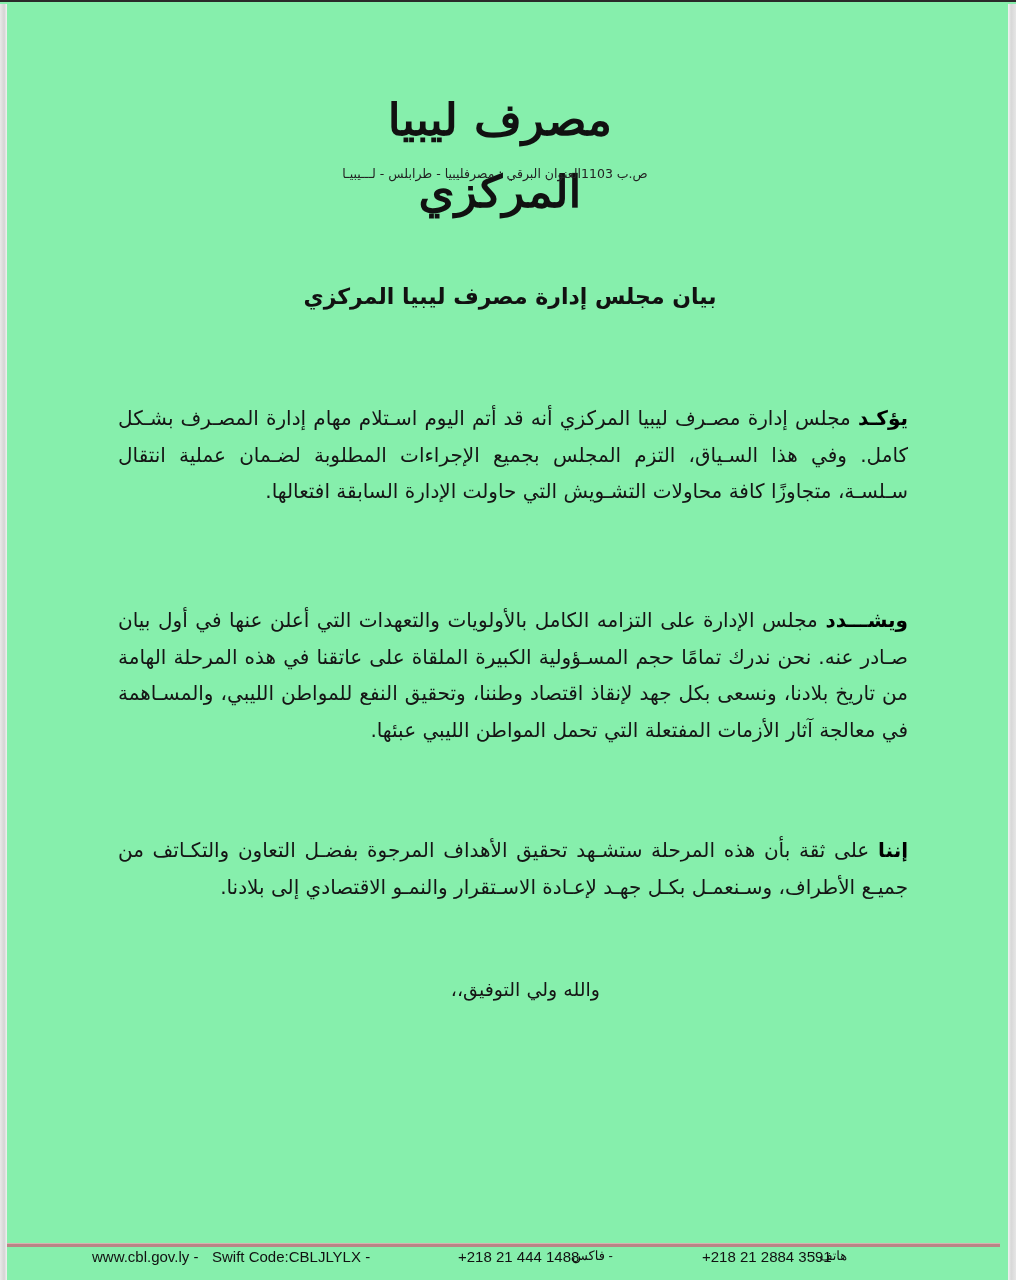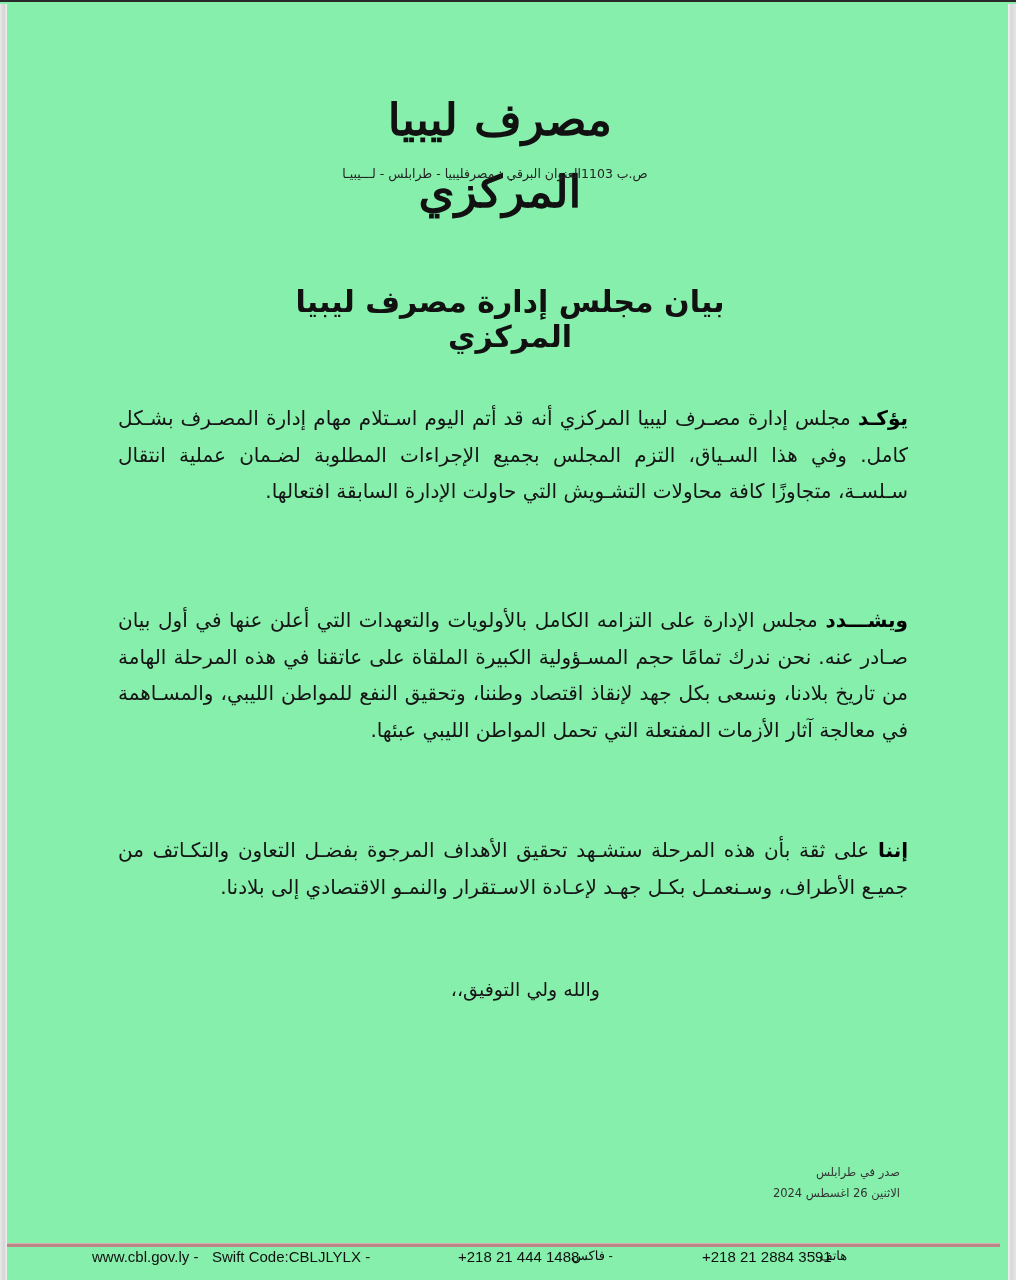--- a/index.html
+++ b/index.html
@@ -60,21 +60,21 @@
     }
 
     
     .doc-title {
       position: absolute;
       left: 280px; top: 282px;
       width: 460px;
       direction: rtl;
       text-align: center;
       font-family: "DejaVu Sans", sans-serif;
-      font-size: 30px;
+      font-size: 22px;
       font-weight: bold;
       color: #111;
     }
 
     
     .para {
       position: absolute;
       left: 118px;
       width: 790px;
       direction: rtl;
@@ -161,24 +161,20 @@
   <div class="para" id="para2">
     <span class="lead">ويشـــدد</span><span> مجلس الإدارة على التزامه الكامل بالأولويات والتعهدات التي أعلن عنها في أول بيان صـادر عنه. نحن ندرك تمامًا حجم المسـؤولية الكبيرة الملقاة على عاتقنا في هذه المرحلة الهامة من تاريخ بلادنا، ونسعى بكل جهد لإنقاذ اقتصاد وطننا، وتحقيق النفع للمواطن الليبي، والمسـاهمة في معالجة آثار الأزمات المفتعلة التي تحمل المواطن الليبي عبئها.</span>
   </div>
 
   <div class="para" id="para3">
     <span class="lead">إننا</span><span> على ثقة بأن هذه المرحلة ستشـهد تحقيق الأهداف المرجوة بفضـل التعاون والتكـاتف من جميـع الأطراف، وسـنعمـل بكـل جهـد لإعـادة الاسـتقرار والنمـو الاقتصادي إلى بلادنا.</span>
   </div>
 
   <div class="closing">والله ولي التوفيق،،</div>
 
-  <div class="issue">
-    <div>صدر في طرابلس</div>
-    <div>الاثنين 26 اغسطس 2024</div>
-  </div>
 
   <div class="footer-rule"></div>
 
   <div class="footer">
     <span class="f-web">www.cbl.gov.ly -</span>
     <span class="f-swift">Swift Code:CBLJLYLX -</span>
     <span class="f-fax-num">+218 21 444 1488</span>
     <span class="f-fax-lbl">- فاكس</span>
     <span class="f-tel-num">+218 21 2884 3591</span>
     <span class="f-tel-lbl">هاتف :</span>

